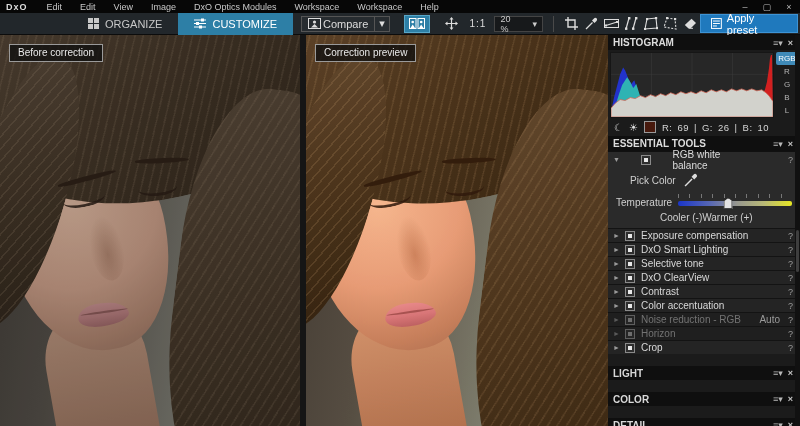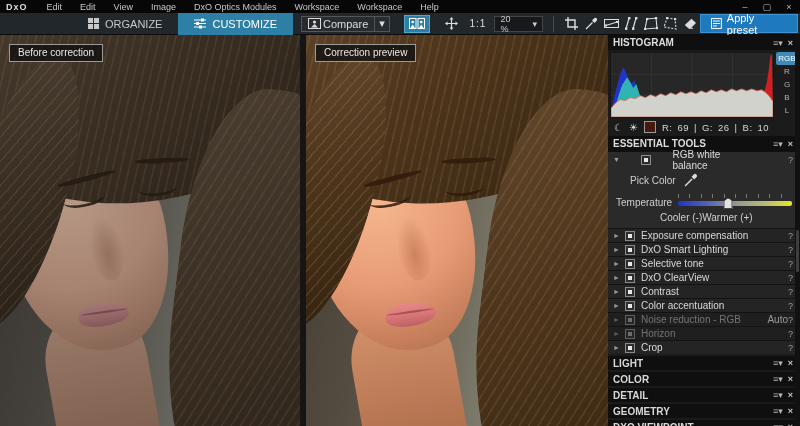--- a/index.html
+++ b/index.html
@@ -119,23 +119,23 @@
 
   .tool-row { height:14px; background:#242424; border-top:1px solid #131313; display:flex;
       align-items:center; padding:0 5px; }
   .tool-row .lbl { color:#d8d8d8; }
   .tool-row .sp { flex:1; }
   .tool-row.disabled { background:#1f1f1f; }
   .tool-row.disabled .lbl { color:#737373; }
   .tool-row.disabled .tri { color:#5a5a5a; }
   .tool-row.disabled .cbox { border-color:#5f5f5f; background:#262626; }
   .tool-row.disabled .cbox::after { background:#6e6e6e; }
-  .auto { color:#9a9a9a; margin-right:0; }
-
-  .sect { height:14px; background:#0f0f0f; margin-top:2px; display:flex; align-items:center;
+  .auto { color:#9a9a9a; margin-right:8px; }
+
+  .sect { height:14px; background:#0f0f0f; margin-top:12px; display:flex; align-items:center;
       padding:0 5px; color:#d8d8d8; font-weight:bold; }
   .sect .sp { flex:1; }
 
   .pscroll { position:absolute; right:0; top:0; width:5px; height:391px; background:#111; }
   .pthumb { position:absolute; right:1px; top:195px; width:3px; height:42px; background:#3e3e3e; border-radius:2px; }
 
   
   svg.i { display:block; }
 </style>
 </head>

